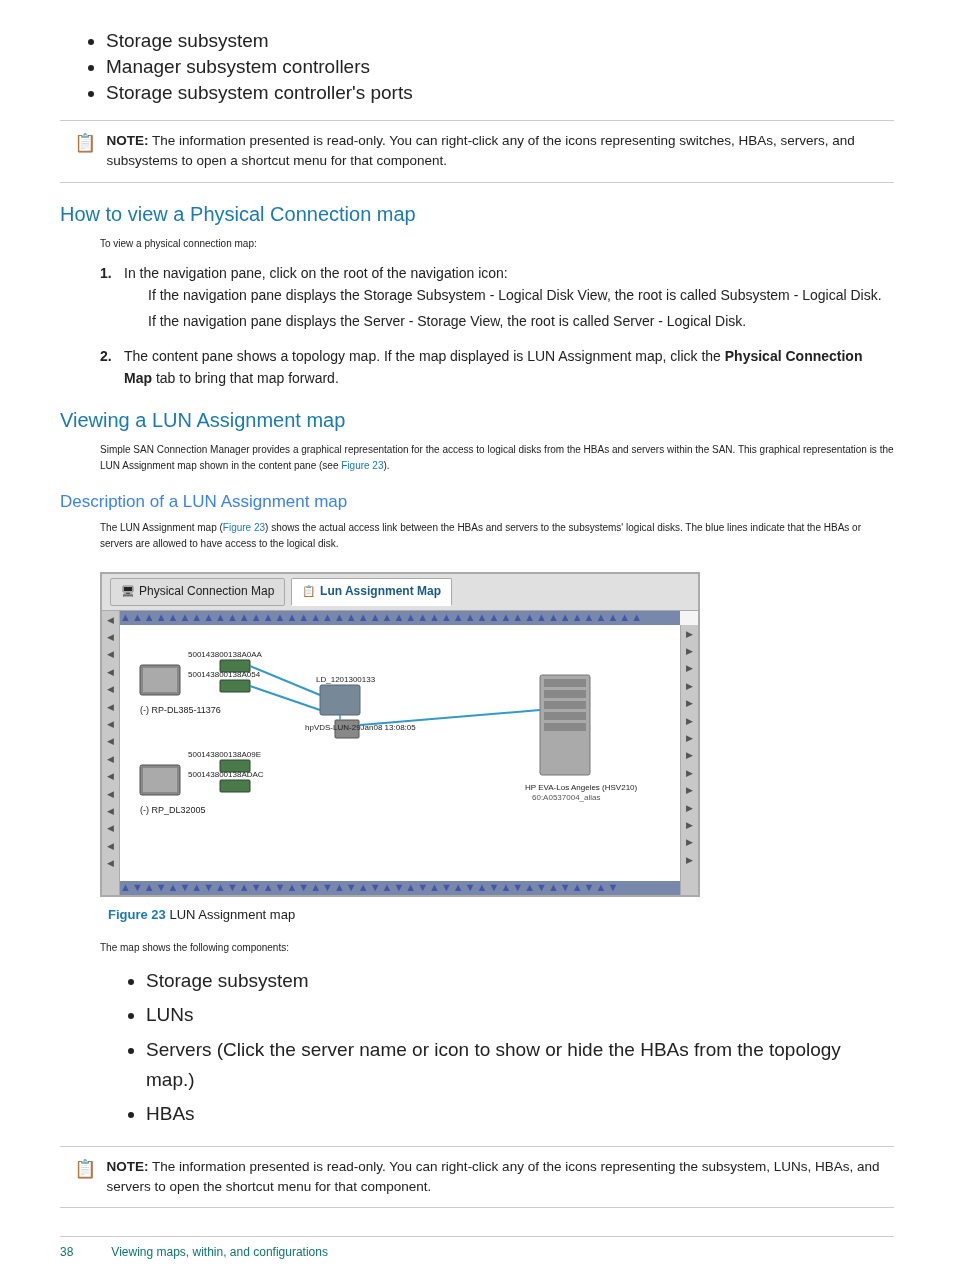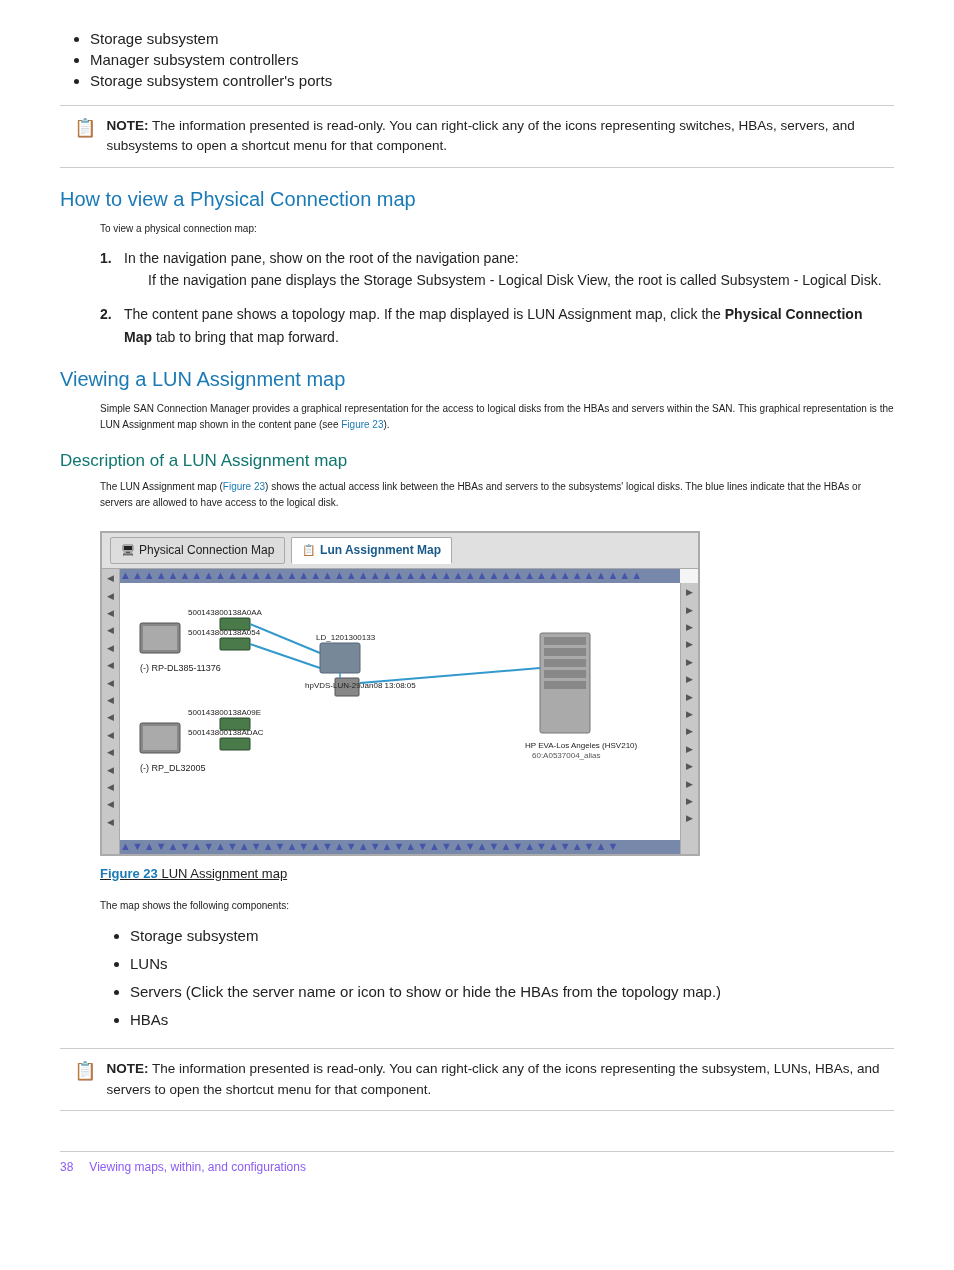--- a/index.html
+++ b/index.html
@@ -12,21 +12,22 @@
       min-height: 1270px;
       padding: 30px 60px 40px 60px;
     }
     .bullet-list {
       list-style: disc;
       margin-left: 30px;
       margin-bottom: 12px;
     }
     .bullet-list li {
       margin-bottom: 4px;
-      font-size: 15px;
+      font-size: 19px;
+      margin-left: 16px;
     }
     .note-box {
       border-top: 1px solid #ccc;
       border-bottom: 1px solid #ccc;
       padding: 10px 14px;
       margin: 16px 0;
       display: flex;
       align-items: flex-start;
       gap: 10px;
     }
@@ -44,21 +45,21 @@
       font-weight: bold;
     }
     h2.section-heading {
       color: #1a7ab5;
       font-size: 20px;
       font-weight: normal;
       margin: 20px 0 10px 0;
       border-bottom: none;
     }
     h3.section-heading {
-      color: #0f766e;
+      color: #3b82f6;
       font-size: 17px;
       font-weight: normal;
       margin: 18px 0 8px 0;
     }
     .section-body {
       margin-left: 40px;
       font-size: 14px;
       line-height: 1.6;
     }
     .numbered-list {
@@ -125,36 +126,35 @@
       background: #fff;
       border-bottom: 1px solid #fff;
       font-weight: bold;
       color: #1a5a8a;
     }
     .fig-tab-icon {
       font-size: 11px;
     }
     .figure-caption {
       font-size: 13px;
-      margin: 6px 0 14px 0;
-      text-decoration: underline;
+      margin: 6px 0 14px 8px;
     }
     .fig-caption-label {
       color: #1a7ab5;
       font-weight: bold;
     }
     .page-footer {
       border-top: 1px solid #ccc;
-      margin-top: 40px;
+      margin-top: 28px;
       padding-top: 8px;
       font-size: 12px;
-      color: #8b5cf6;
+      color: #0f766e;
       display: flex;
       align-items: center;
-      gap: 16px;
+      gap: 38px;
     }
     .intro-text {
       font-size: 10px;
       margin-bottom: 10px;
       line-height: 1.6;
     }
     
     .fig23-svg {
       width: 560px;
       height: 250px;
@@ -179,23 +179,24 @@
 
 <h2 class="section-heading">How to view a Physical Connection map</h2>
 
 <div class="section-body">
   <p class="intro-text">To view a physical connection map:</p>
 
   <ol class="numbered-list">
     <li>
       <span class="num-label">1.</span>
       <div class="num-content">
-        <span>In the navigation pane, show on the root of the navigation pane:</span>
+        <span>In the navigation pane, click on the root of the navigation icon:</span>
         <ul class="sub-bullet">
           <li>If the navigation pane displays the Storage Subsystem - Logical Disk View, the root is called Subsystem - Logical Disk.</li>
+          <li>If the navigation pane displays the Server - Storage View, the root is called Server - Logical Disk.</li>
         </ul>
       </div>
     </li>
     <li>
       <span class="num-label">2.</span>
       <div class="num-content">
         <span>The content pane shows a topology map. If the map displayed is LUN Assignment map, click the</span>
         <span class="bold">Physical Connection Map</span><span> tab to bring that map forward.</span>
       </div>
     </li>

